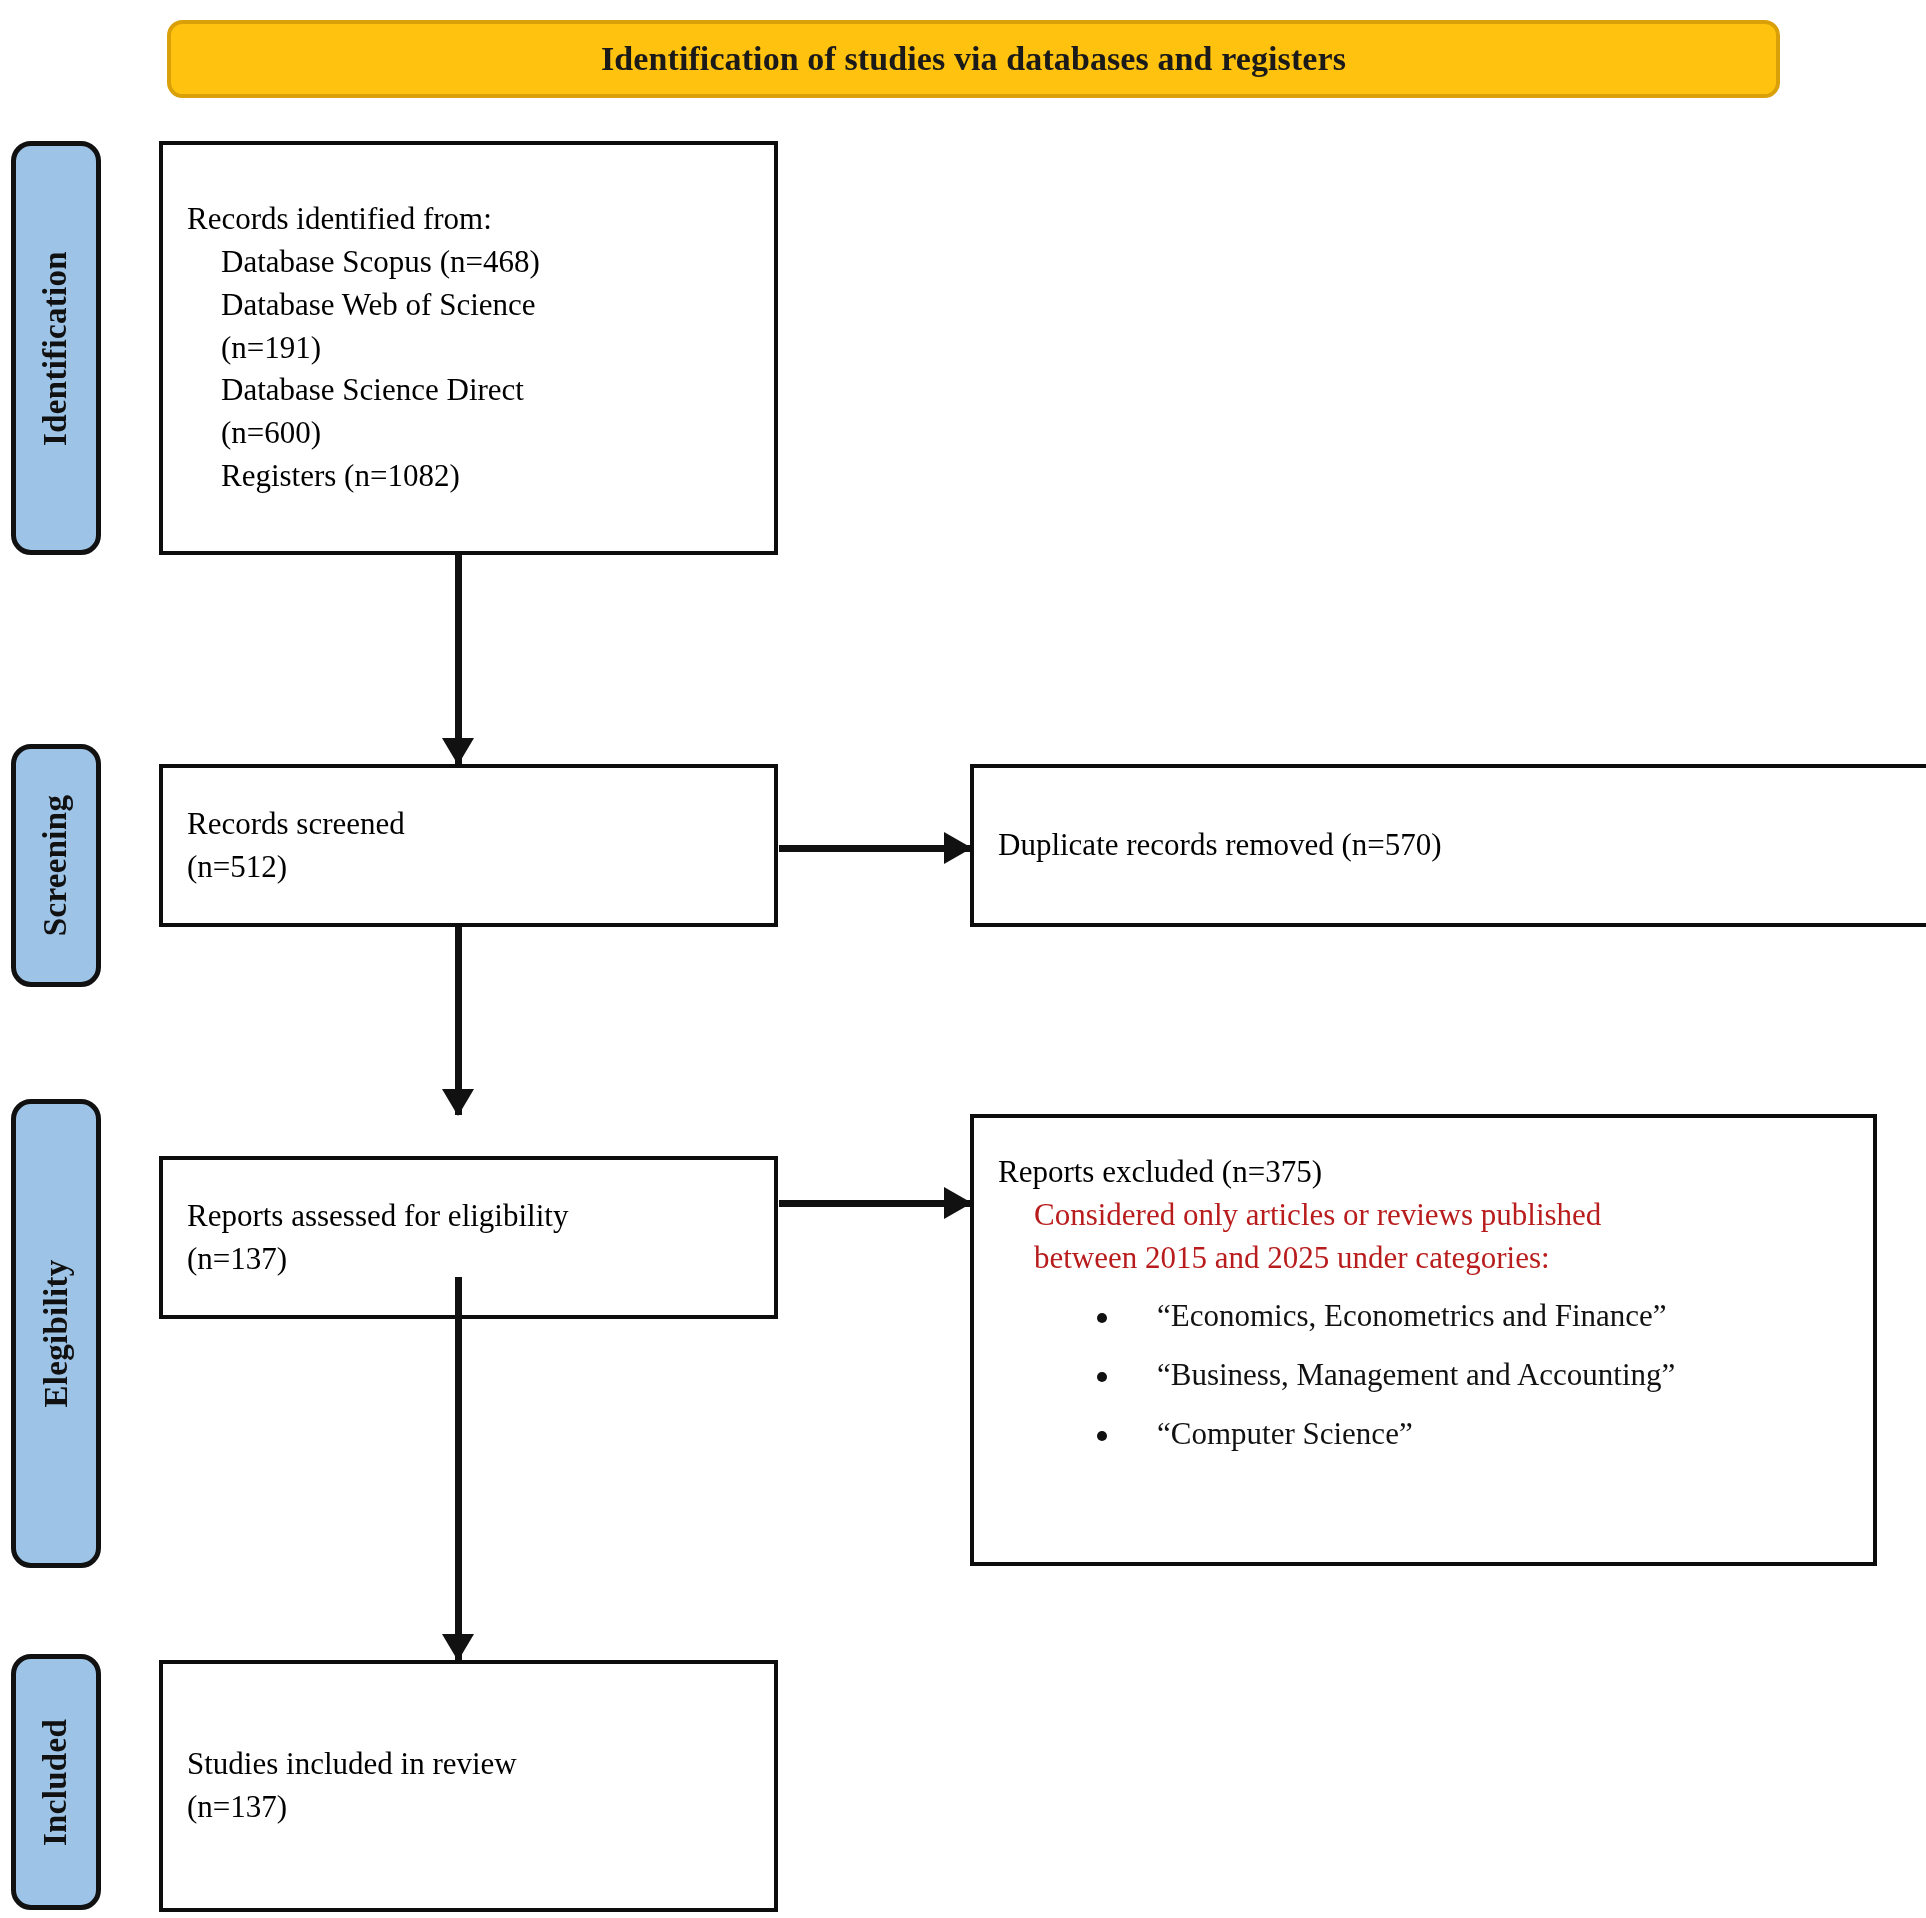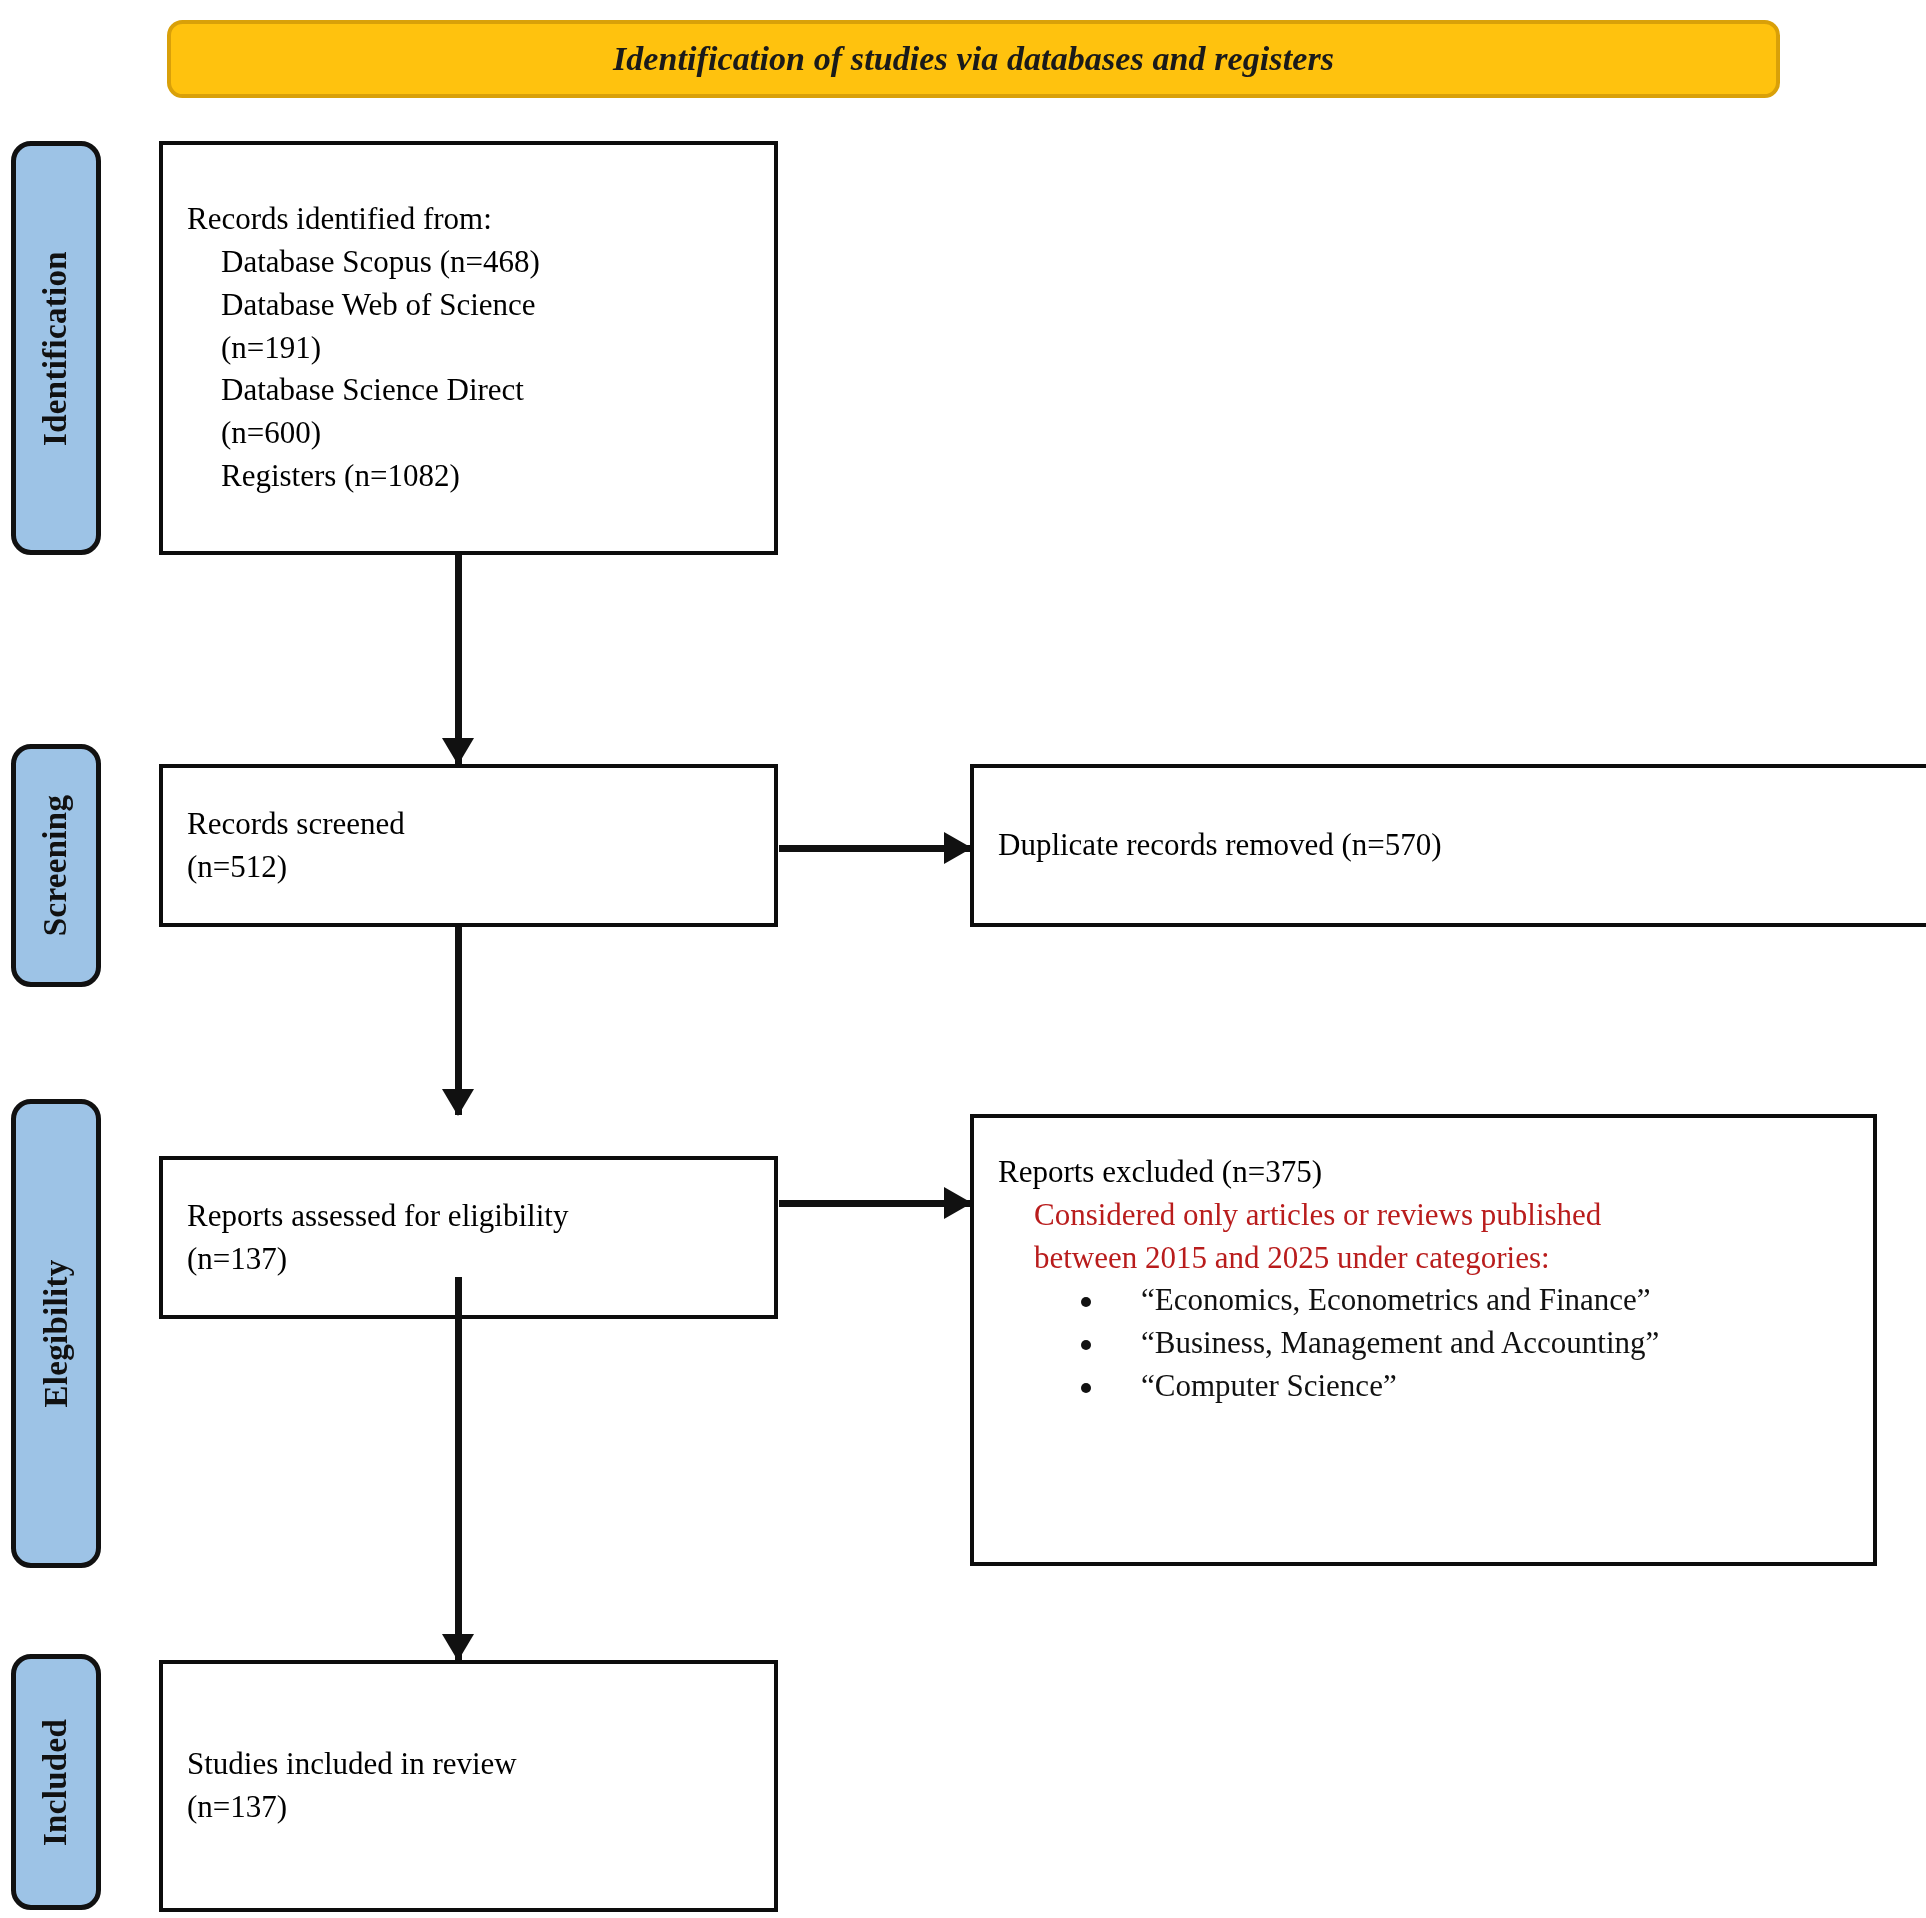--- a/index.html
+++ b/index.html
@@ -36,21 +36,20 @@
     align-items: center;
     justify-content: center;
   }
   .header-banner .header-title {
     font-size: 34px;
     font-weight: bold;
     letter-spacing: 0.1px;
     color: #1a1a1a;
     text-align: center;
     line-height: 1.1;
-    font-style: italic;
   }
 
   
   .stage-tab {
     position: absolute;
     left: 10.7px;
     width: 90px;
     background: #9DC3E6;
     border: 5.3px solid #111111;
     border-radius: 20px;
@@ -115,21 +114,21 @@
     list-style: none;
     margin: 0;
     padding: 0 0 0 77px;
   }
   .box-excluded .bullet-list li {
     position: relative;
     font-size: 31px;
     line-height: 1.38;
     color: #111111;
     padding-left: 66px;
-    margin: 0;
+    margin: 16px;
   }
   .box-excluded .bullet-list li .bullet-dot {
     position: absolute;
     left: 6px;
     top: 18px;
     width: 10px;
     height: 10px;
     background: #111111;
     border-radius: 50%;
   }

